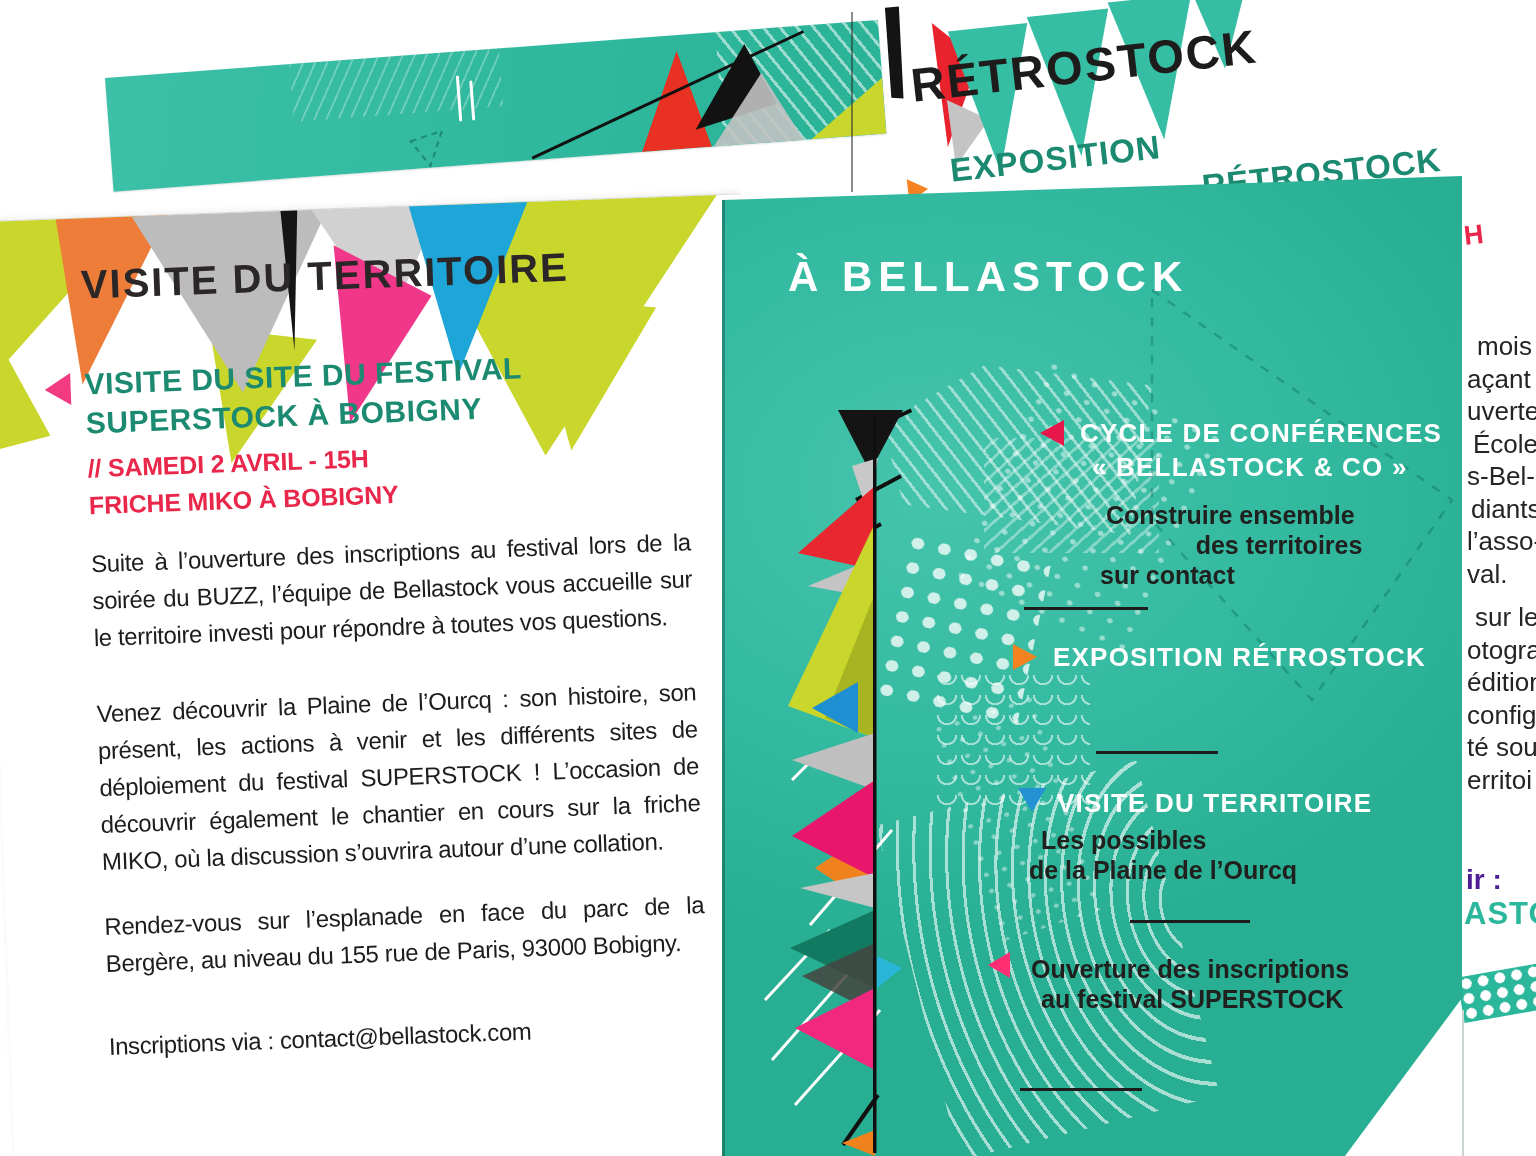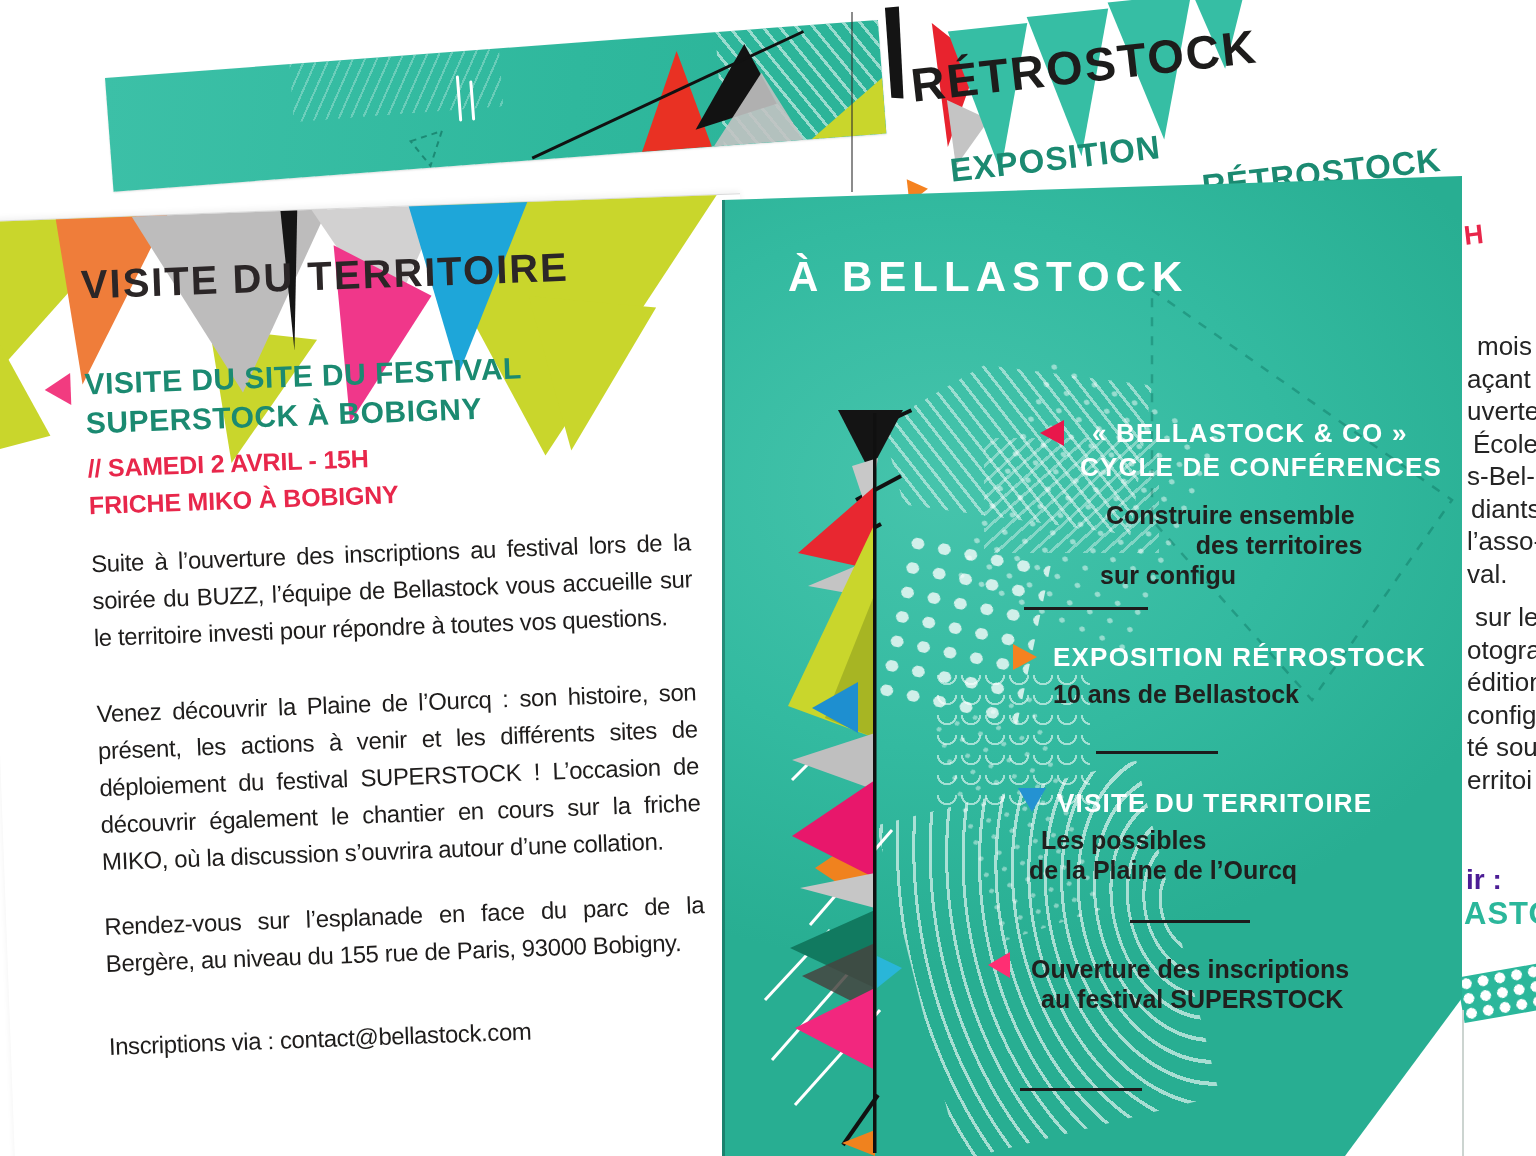--- a/index.html
+++ b/index.html
@@ -239,32 +239,31 @@
     <polygon points="95,722 95,748 62,735" fill="#f0821e"></polygon>
     <rect x="93" y="5" width="3.5" height="740" fill="#101010"></rect>
   </svg>
 
   <div id="fc-title" class="abs">
     <div class="t2">À BELLASTOCK</div>
   </div>
 
   <div id="item1" class="abs item">
     <span class="b-left"></span>
+    <div class="tl">CYCLE DE CONFÉRENCES</div>
     <div class="tl" style="padding-left:12px;">« BELLASTOCK &amp; CO »</div>
-    <div class="tl">CYCLE DE CONFÉRENCES</div>
     <div class="sb" style="padding-left:26px;margin-top:16px;">Construire ensemble</div>
     <div class="sb" style="padding-left:36px;text-align:center;">des territoires</div>
-    <div class="sb" style="padding-left:20px;">sur configu</div>
+    <div class="sb" style="padding-left:20px;">sur contact</div>
   </div>
   <div id="div1" class="divider"></div>
 
   <div id="item2" class="abs item">
     <span class="b-right"></span>
     <div class="tl">EXPOSITION RÉTROSTOCK</div>
-    <div class="sb" style="margin-top:5px;">10 ans de Bellastock</div>
   </div>
   <div id="div2" class="divider"></div>
 
   <div id="item3" class="abs item">
     <span class="b-down"></span>
     <div class="tl">VISITE DU TERRITOIRE</div>
     <div class="sb" style="margin-left:-16px;margin-top:5px;">Les possibles</div>
     <div class="sb" style="margin-left:-28px;">de la Plaine de l’Ourcq</div>
   </div>
   <div id="div3" class="divider"></div>

